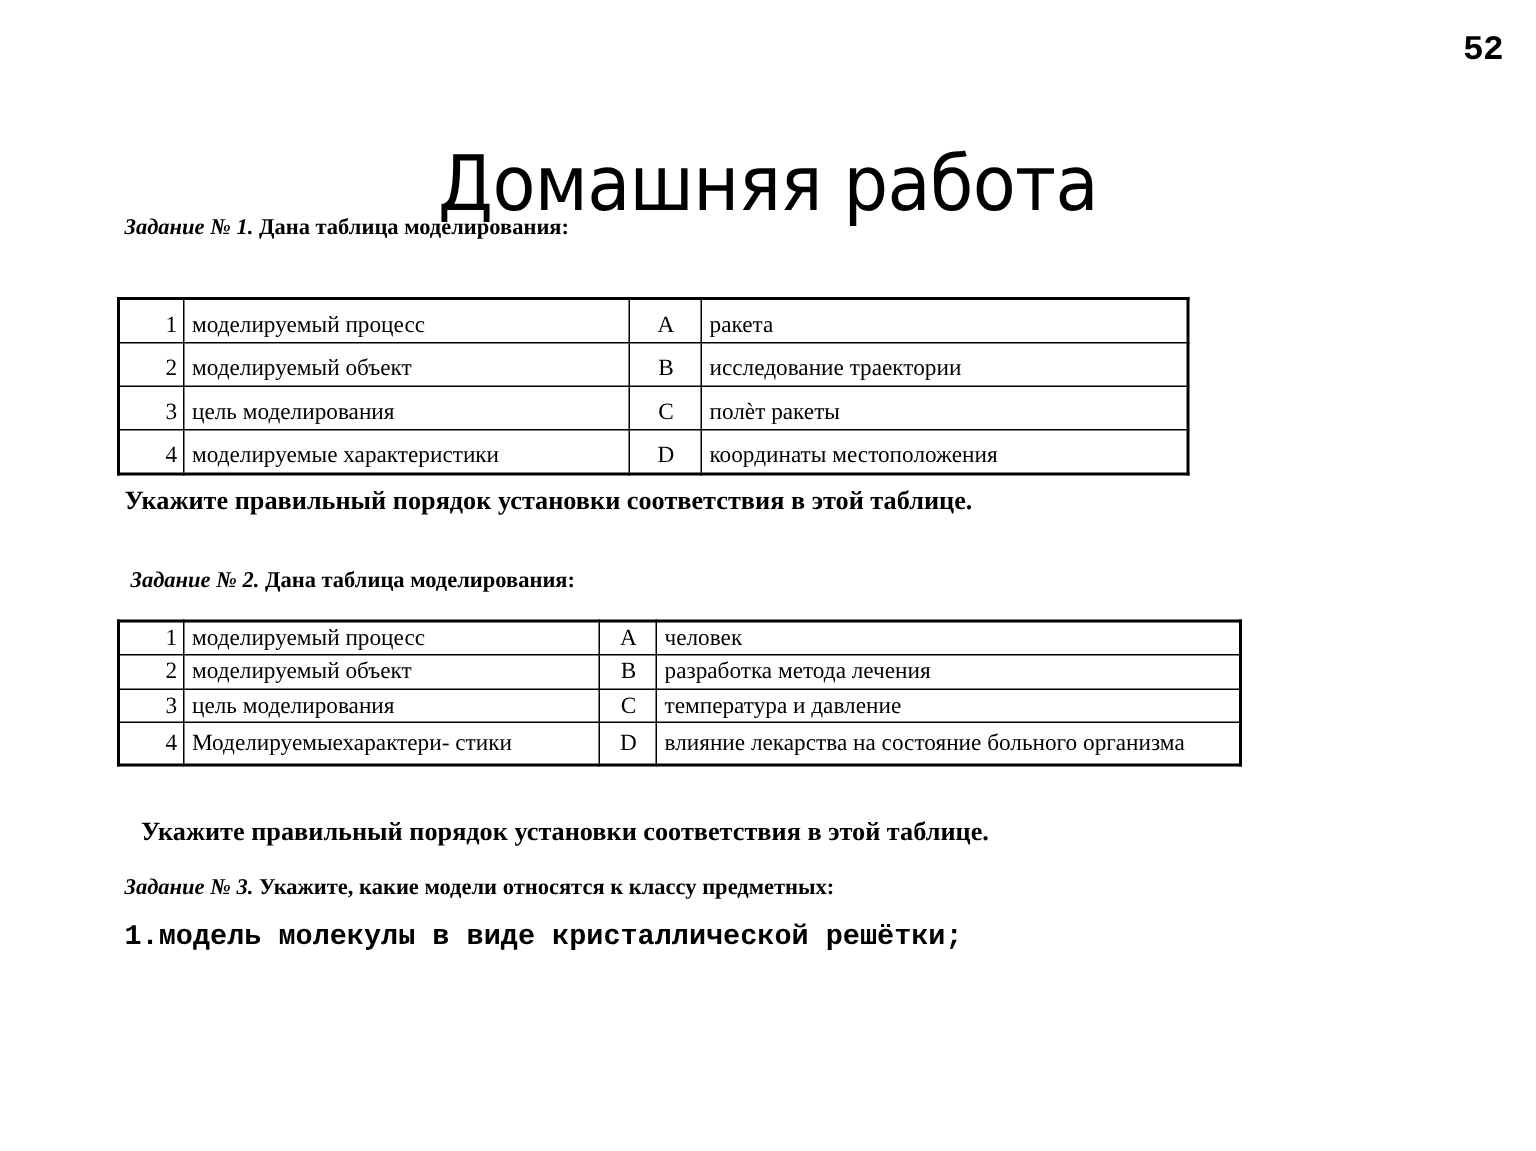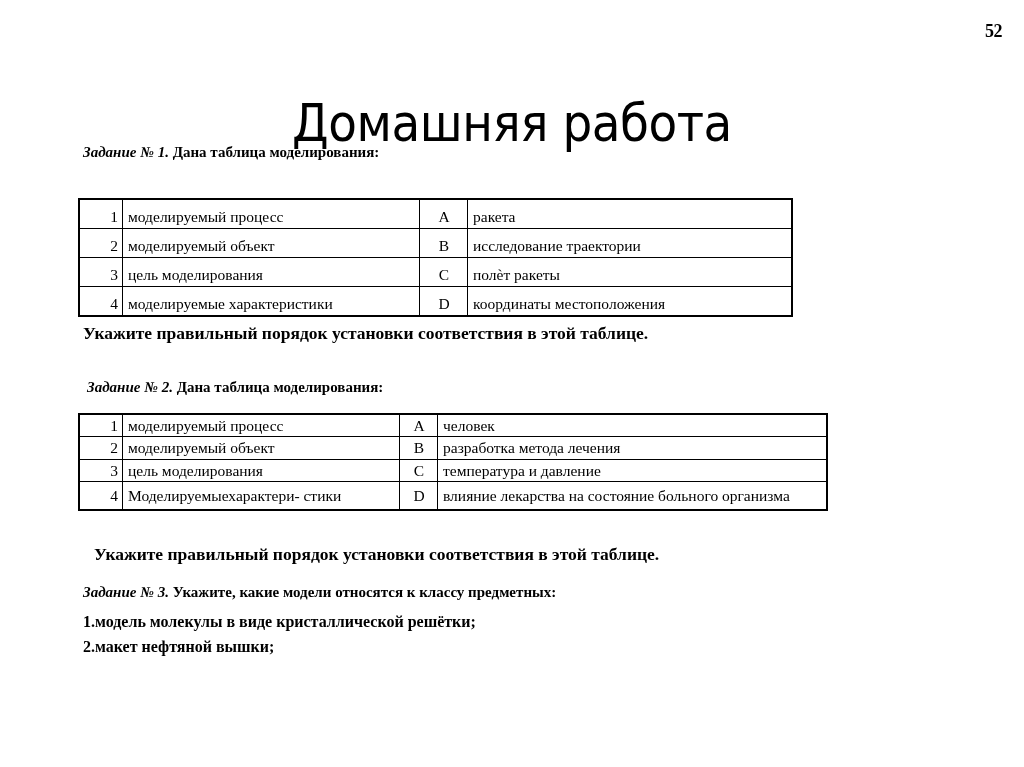--- a/index.html
+++ b/index.html
@@ -14,23 +14,23 @@
     font-family: "Liberation Serif", "DejaVu Serif", serif;
     position: relative;
     overflow: hidden;
   }
 
   
   .page-number {
     position: absolute;
     top: 22px;
     right: 22px;
-    font-family: Liberation Serif, serif;
-    font-weight: bold;
-    font-size: 18px;
+    font-family: Liberation Mono, monospace;
+    font-weight: bold;
+    font-size: 23px;
     letter-spacing: -0.5px;
     line-height: 1;
   }
 
   
   .slide-title {
     position: absolute;
     top: 62px;
     left: 0;
     width: 1024px;
@@ -134,24 +134,25 @@
   
   .answer-list {
     position: absolute;
     top: 466px;
     left: 5px;
     margin: 0;
     padding: 0;
     list-style: none;
   }
   .answer-list li {
-    font-size: 16px;
+    font-size: 19px;
     font-weight: bold;
     line-height: 1.58;
     white-space: nowrap;
+    font-family: Liberation Mono, monospace;
   }
   .answer-list .marker { font-weight: bold; }
 </style>
 </head>
 <body>
 
 <div>
 
   <div class="page-number">52</div>
 
@@ -230,17 +231,16 @@
     </table>
 
     <p class="prompt-line" id="prompt-2">Укажите правильный порядок установки соответствия в этой таблице.</p>
 
     <p class="task-heading" id="heading-3">
       <span class="task-label">Задание № 3.</span><span> Укажите, какие модели относятся к классу предметных:</span>
     </p>
 
     <ul class="answer-list">
       <li><span class="marker">1.</span><span>модель молекулы в виде кристаллической решётки;</span></li>
-      <li><span class="marker">2.</span><span>макет нефтяной вышки;</span></li>
     </ul>
 
   </div>
 </div>
 
 </body></html>

